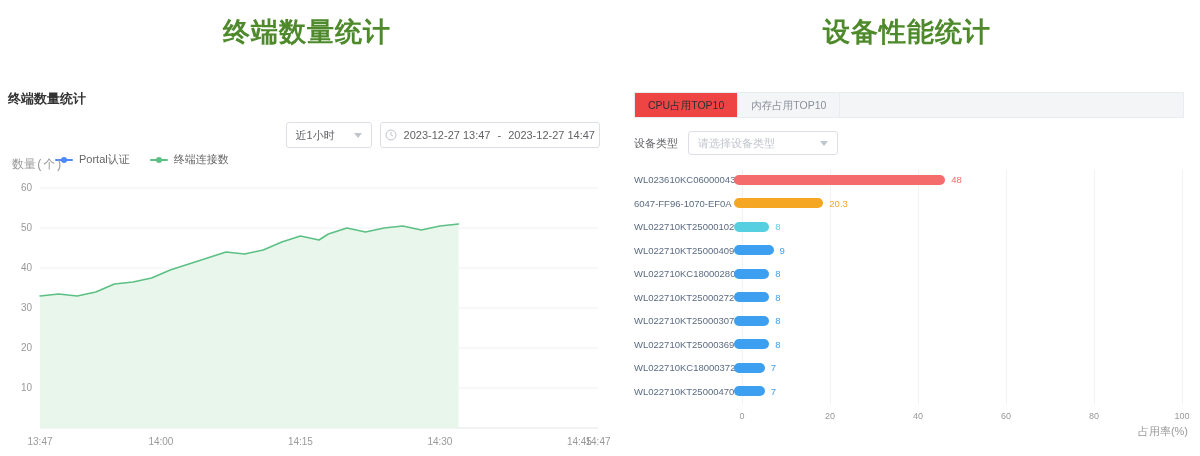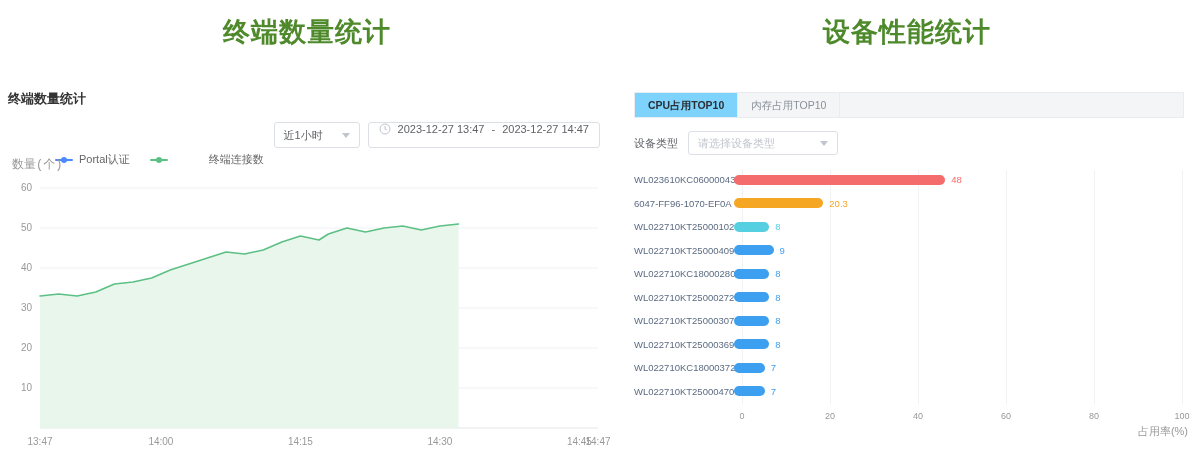--- a/index.html
+++ b/index.html
@@ -8,32 +8,32 @@
   #col-left { left:0; width:614px; }
   #col-right { left:614px; width:586px; }
   .section-title { font-size:27px; font-weight:bold; color:#4e8a2b; text-align:center; padding-top:14px; letter-spacing:1px; }
 
   
   .panel-title { position:absolute; left:8px; top:90px; font-size:13px; font-weight:bold; color:#333; }
   .controls { position:absolute; top:122px; right:14px; display:flex; gap:8px; align-items:center; }
   .select-box { display:flex; align-items:center; justify-content:space-between; border:1px solid #dcdfe6; border-radius:3px; height:26px; padding:0 9px; font-size:11px; color:#606266; background:#fff; cursor:pointer; }
   .range-select { width:86px;text-align:right; }
   .tri-down { width:0; height:0; border-left:4px solid transparent; border-right:4px solid transparent; border-top:5px solid #c0c4cc; margin-left:6px; }
-  .date-box { display:flex; align-items:flex-start; gap:7px; border:1px solid #dcdfe6; border-radius:3px; height:26px; padding:0 10px; font-size:11px; color:#606266; background:#fff; cursor:pointer; }
+  .date-box { display:flex; align-items:center; gap:7px; border:1px solid #dcdfe6; border-radius:3px; height:26px; padding:0 4px; font-size:11px; color:#606266; background:#fff; cursor:pointer; }
   .legend { position:absolute; top:152px; left:55px; display:flex; gap:20px; }
   .legend-item { display:flex; align-items:center; gap:6px; font-size:11px; color:#666; cursor:pointer; }
   .legend-marker { width:18px; height:2px; border-radius:1px; position:relative; }
   .legend-dot { position:absolute; width:6px; height:6px; border-radius:50%; left:6px; top:-2px; background:inherit; }
   .ylabel { position:absolute; left:12px; top:156px; font-size:12px; color:#999;font-family:Liberation Mono, monospace; }
   .left-chart { position:absolute; left:4px; top:178px; width:606px; height:272px; }
 
   
   .tabs { position:absolute; left:20px; top:92px; width:550px; display:flex; background:#f3f5f7; border:1px solid #e8ebef; height:26px; }
   .tab { padding:0 13px; line-height:24px; font-size:10.5px; color:#8a9099; border-right:1px solid #e8ebef; cursor:pointer; white-space:nowrap; }
-  .tab.active { background:#7dd3fc; color:#2b2f36; font-weight:bold; }
+  .tab.active { background:#ef4444; color:#2b2f36; font-weight:normal; }
   .filter-row { position:absolute; left:20px; top:131px; display:flex; align-items:center; gap:10px; }
   .filter-label { font-size:11px; color:#606266; }
   .filter-select { width:150px; height:24px; }
   .placeholder-text { color:#c0c4cc; }
   .hbar-wrap { position:absolute; left:20px; top:168px; width:554px; height:286px; }
   .hrow { display:flex; align-items:center; height:23.5px; position:relative; z-index:1; }
   .cat { width:100px; text-align:right; padding-right:8px; font-size:9.5px; color:#5b6b82; white-space:nowrap; }
   .hbar { height:10px; border-radius:5px; flex:0 0 auto; }
   .val { margin-left:6px; font-size:9.5px; }
   .vgrid { position:absolute; top:2px; height:234px; width:1px; background:#f0f2f5; z-index:0; }
@@ -68,21 +68,21 @@
       <div class="legend-item">
         <span class="legend-marker" style="background: rgb(77, 136, 255);">
           <span class="legend-dot" style="background: rgb(77, 136, 255);"></span>
         </span>
         <span style="color: rgb(102, 102, 102);">Portal认证</span>
       </div>
       <div class="legend-item">
         <span class="legend-marker" style="background: rgb(92, 192, 132);">
           <span class="legend-dot" style="background: rgb(92, 192, 132);"></span>
         </span>
-        <span style="color: rgb(102, 102, 102); margin-left: 35px;">终端连接数</span>
+        <span style="color: rgb(102, 102, 102);">终端连接数</span>
       </div>
     </div>
   <div class="ylabel">数量(个)</div>
 
   <div class="left-chart">
     <svg width="606" height="272" viewBox="0 0 606 272">
         <line x1="36" y1="10" x2="594" y2="10" stroke="#eef1f4" stroke-width="1"></line>
         <text x="28" y="13" text-anchor="end" font-size="10" fill="#999">60</text>
         <line x1="36" y1="50" x2="594" y2="50" stroke="#eef1f4" stroke-width="1"></line>
         <text x="28" y="53" text-anchor="end" font-size="10" fill="#999">50</text>

